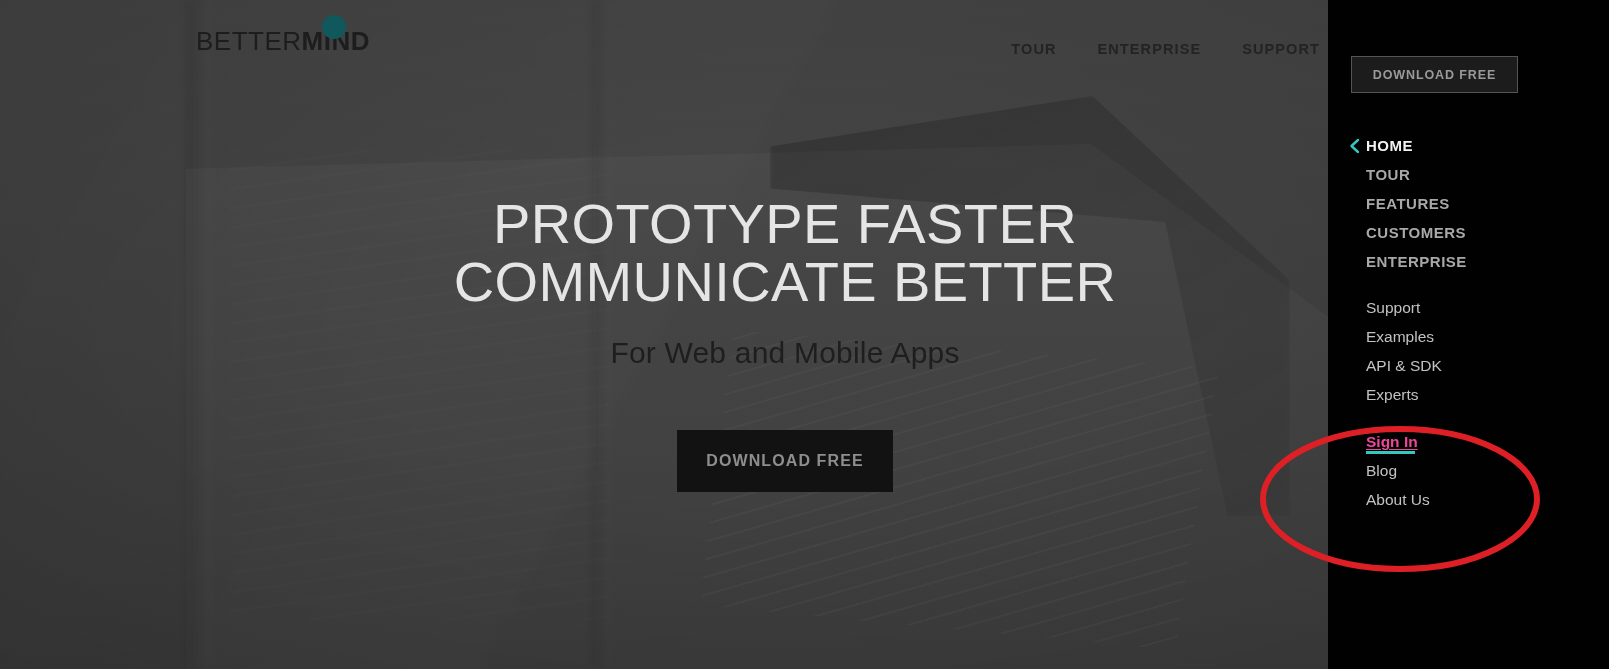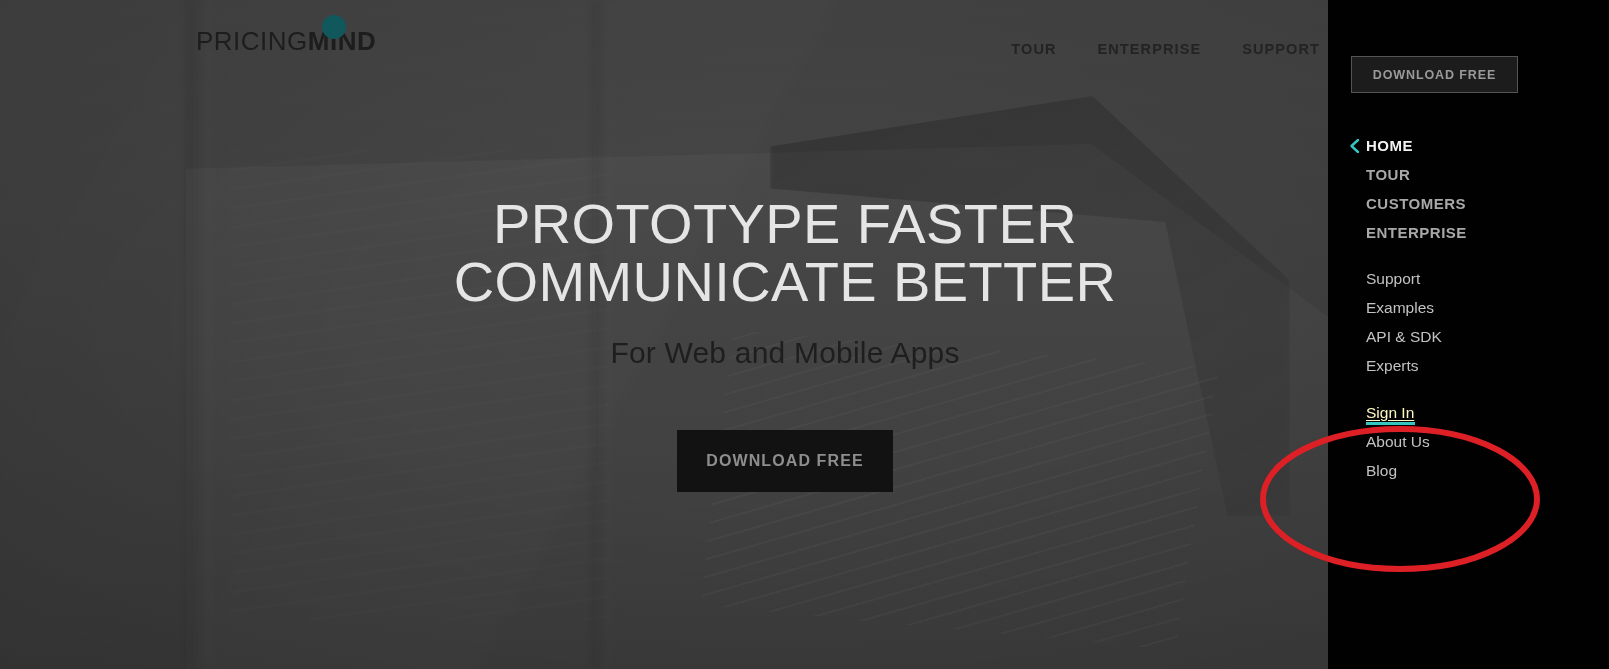--- a/index.html
+++ b/index.html
@@ -228,22 +228,22 @@
     font-weight: 400;
     color: #c2c2c2;
     line-height: 29px;
     cursor: pointer;
     white-space: nowrap;
   }
   .menu-secondary .m-item.gap-before { margin-top: 18px; }
   .m-item.signin {
     position: relative;
     display: inline-block;
-    color: #fef9c3;
-    font-weight: 400;
+    color: #ec4899;
+    font-weight: 700;
     text-decoration: underline;
     text-underline-offset: 2px;
   }
   .m-item.signin::after {
     content: "";
     position: absolute;
     left: 0; bottom: 2px;
     width: 49px; height: 3px;
     background: #35c6c0;
   }
@@ -272,21 +272,21 @@
     <div class="bg-slab-a"></div>
     <div class="bg-bezel"></div>
     <div class="bg-lines"></div>
     <div class="bg-lines2"></div>
     <div class="bg-vignette"></div>
   </div>
 
   <div class="topbar">
     <div class="logo">
       <div class="logo-text">
-        <span class="logo-thin">PRICING</span><span class="logo-bold">MIND</span>
+        <span class="logo-thin">BETTER</span><span class="logo-bold">MIND</span>
       </div>
       <span class="logo-dot"></span>
     </div>
 
     <nav class="topnav">
       <span class="topnav-item">TOUR</span>
       <span class="topnav-item">ENTERPRISE</span>
       <span class="topnav-item">SUPPORT</span>
     </nav>
   </div>
@@ -307,32 +307,33 @@
     </div>
 
     <nav class="menu-primary">
       <div class="m-item active">
         <svg class="chev" viewBox="0 0 11 15" aria-hidden="true">
           <polyline points="9,1.5 2.5,7.5 9,13.5" fill="none" stroke="#35c6c0" stroke-width="2.4" stroke-linecap="round" stroke-linejoin="round"></polyline>
         </svg>
         <span>HOME</span>
       </div>
       <div class="m-item">TOUR</div>
+      <div class="m-item">FEATURES</div>
       <div class="m-item">CUSTOMERS</div>
       <div class="m-item">ENTERPRISE</div>
     </nav>
 
     <nav class="menu-secondary">
       <div class="m-item">Support</div>
       <div class="m-item">Examples</div>
       <div class="m-item">API &amp; SDK</div>
       <div class="m-item">Experts</div>
       <div class="m-item signin gap-before">Sign In</div>
+      <div class="m-item">Blog</div>
       <div class="m-item">About Us</div>
-      <div class="m-item">Blog</div>
     </nav>
 
   </aside>
 
   <svg class="annot" viewBox="0 0 282 148" aria-hidden="true">
     <ellipse id="annot-ellipse" cx="141" cy="74" rx="137" ry="70" stroke="#dd2025"></ellipse>
   </svg>
 
 </div>
 

